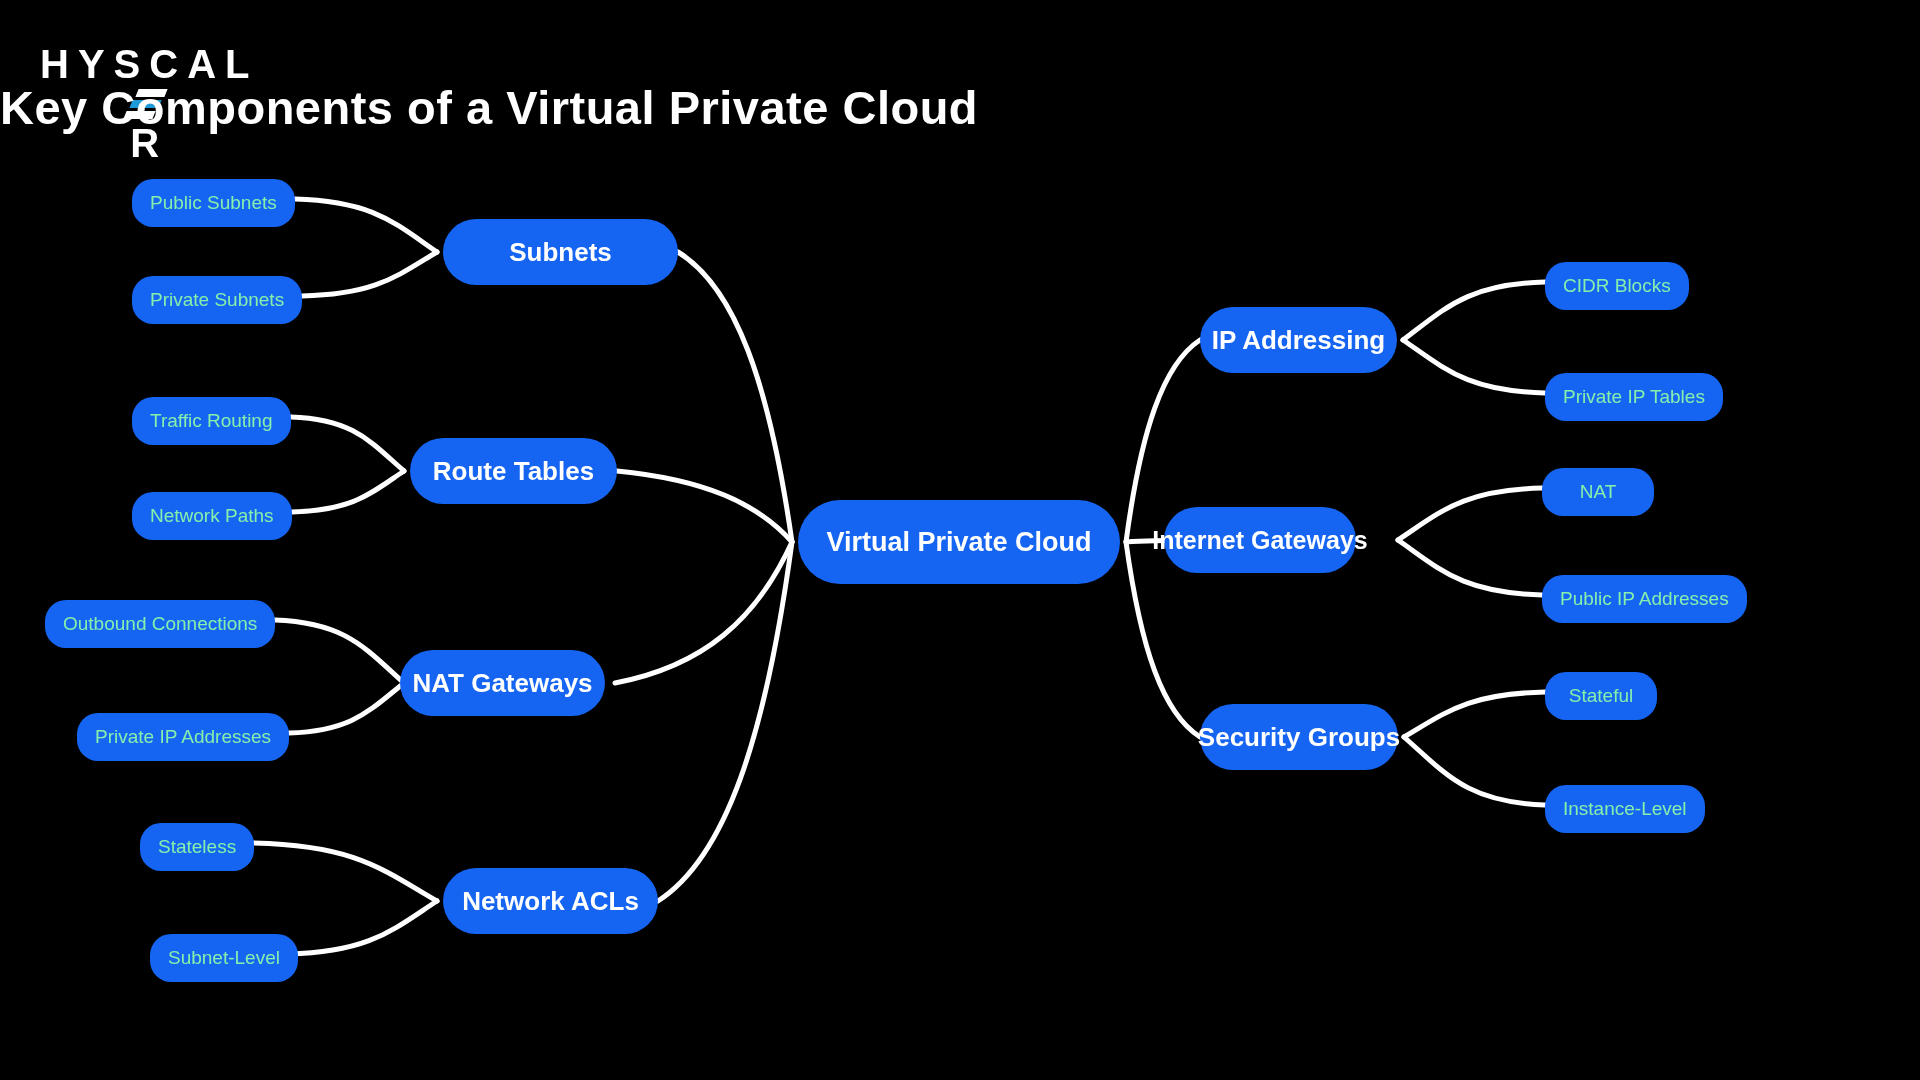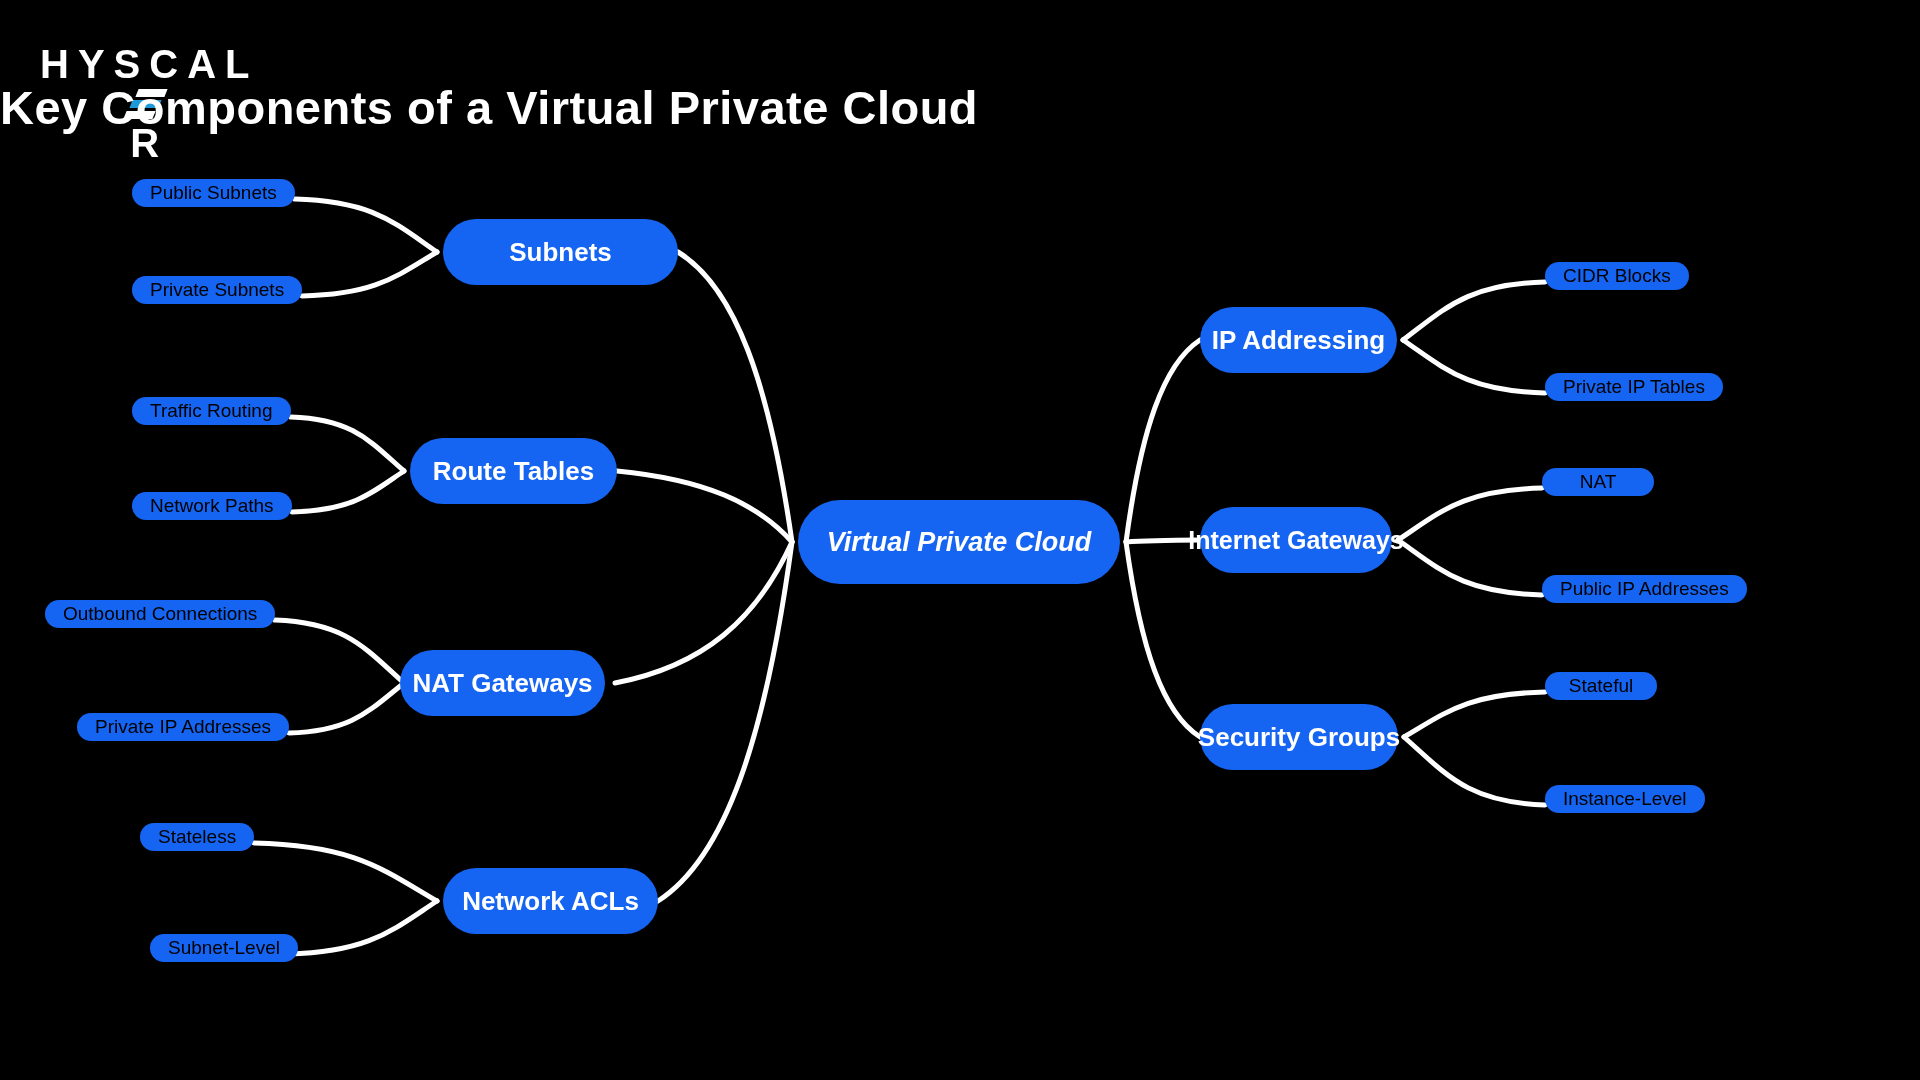--- a/index.html
+++ b/index.html
@@ -6,22 +6,22 @@
   body{width:1920px;height:1080px;overflow:hidden;}
   .stage{position:relative;width:1920px;height:1080px;background:#000;
          font-family:"Liberation Sans",sans-serif;}
 
   
   #wires{position:absolute;left:0;top:0;width:1920px;height:1080px;z-index:1;}
 
   
   .node{position:absolute;display:flex;align-items:center;justify-content:center;
         background:#1565F2;color:#fff;white-space:nowrap;z-index:2;box-sizing:border-box;}
-  .leaf{height:28px;min-width:112px;padding:0 18px;border-radius:21px;
-        font-size:19px;font-weight:400;color:#000000;}
+  .leaf{height:48px;min-width:112px;padding:0 18px;border-radius:21px;
+        font-size:19px;font-weight:400;color:#86efac;}
   .branch{height:66px;border-radius:33px;font-size:26px;font-weight:700;padding:2px 14px;}
   .root{height:84px;width:322px;border-radius:42px;font-size:27px;font-weight:700;}
 
   
   .title{position:absolute;top:80px;left:0;width:100%;text-align:left;
          font-size:47px;font-weight:700;color:#fff;letter-spacing:0.5px;z-index:2;}
 
   
   .logo{position:absolute;top:42px;left:40px;display:flex;align-items:center;
         color:#fff;font-size:40px;font-weight:700;letter-spacing:9px;z-index:2;flex-direction:column;}
@@ -65,38 +65,38 @@
     <span class="logo-e">
       <span class="bar b1"></span>
       <span class="bar b2"></span>
       <span class="bar b3"></span>
     </span>
     <span>R</span>
   </div>
 
   <div class="title">Key Components of a Virtual Private Cloud</div>
 
-  <div class="node root" style="left:798px;top:500px;font-style:italic;">Virtual Private Cloud</div>
+  <div class="node root" style="left:798px;top:500px;">Virtual Private Cloud</div>
 
   <div class="node branch" style="left:443px;top:219px;width:235px;">Subnets</div>
   <div class="node branch" style="left:410px;top:438px;width:207px;">Route Tables</div>
   <div class="node branch" style="left:400px;top:650px;width:205px;">NAT Gateways</div>
   <div class="node branch" style="left:443px;top:868px;width:215px;">Network ACLs</div>
 
   <div class="node leaf" style="left:132px;top:179px;">Public Subnets</div>
   <div class="node leaf" style="left:132px;top:276px;">Private Subnets</div>
   <div class="node leaf" style="left:132px;top:397px;">Traffic Routing</div>
   <div class="node leaf" style="left:132px;top:492px;">Network Paths</div>
   <div class="node leaf" style="left:45px;top:600px;">Outbound Connections</div>
   <div class="node leaf" style="left:77px;top:713px;">Private IP Addresses</div>
   <div class="node leaf" style="left:140px;top:823px;">Stateless</div>
   <div class="node leaf" style="left:150px;top:934px;">Subnet-Level</div>
 
   <div class="node branch" style="left:1200px;top:307px;width:197px;">IP Addressing</div>
-  <div class="node branch" style="left:1200px;top:507px;width:192px;font-size:25px;">Internet Gateways</div>
+  <div class="node branch" style="left:1164px;top:507px;width:192px;font-size:25px;">Internet Gateways</div>
   <div class="node branch" style="left:1200px;top:704px;width:198px;">Security Groups</div>
 
   <div class="node leaf" style="left:1545px;top:262px;">CIDR Blocks</div>
   <div class="node leaf" style="left:1545px;top:373px;">Private IP Tables</div>
   <div class="node leaf" style="left:1542px;top:468px;">NAT</div>
   <div class="node leaf" style="left:1542px;top:575px;">Public IP Addresses</div>
   <div class="node leaf" style="left:1545px;top:672px;">Stateful</div>
   <div class="node leaf" style="left:1545px;top:785px;">Instance-Level</div>
 
 </div>

